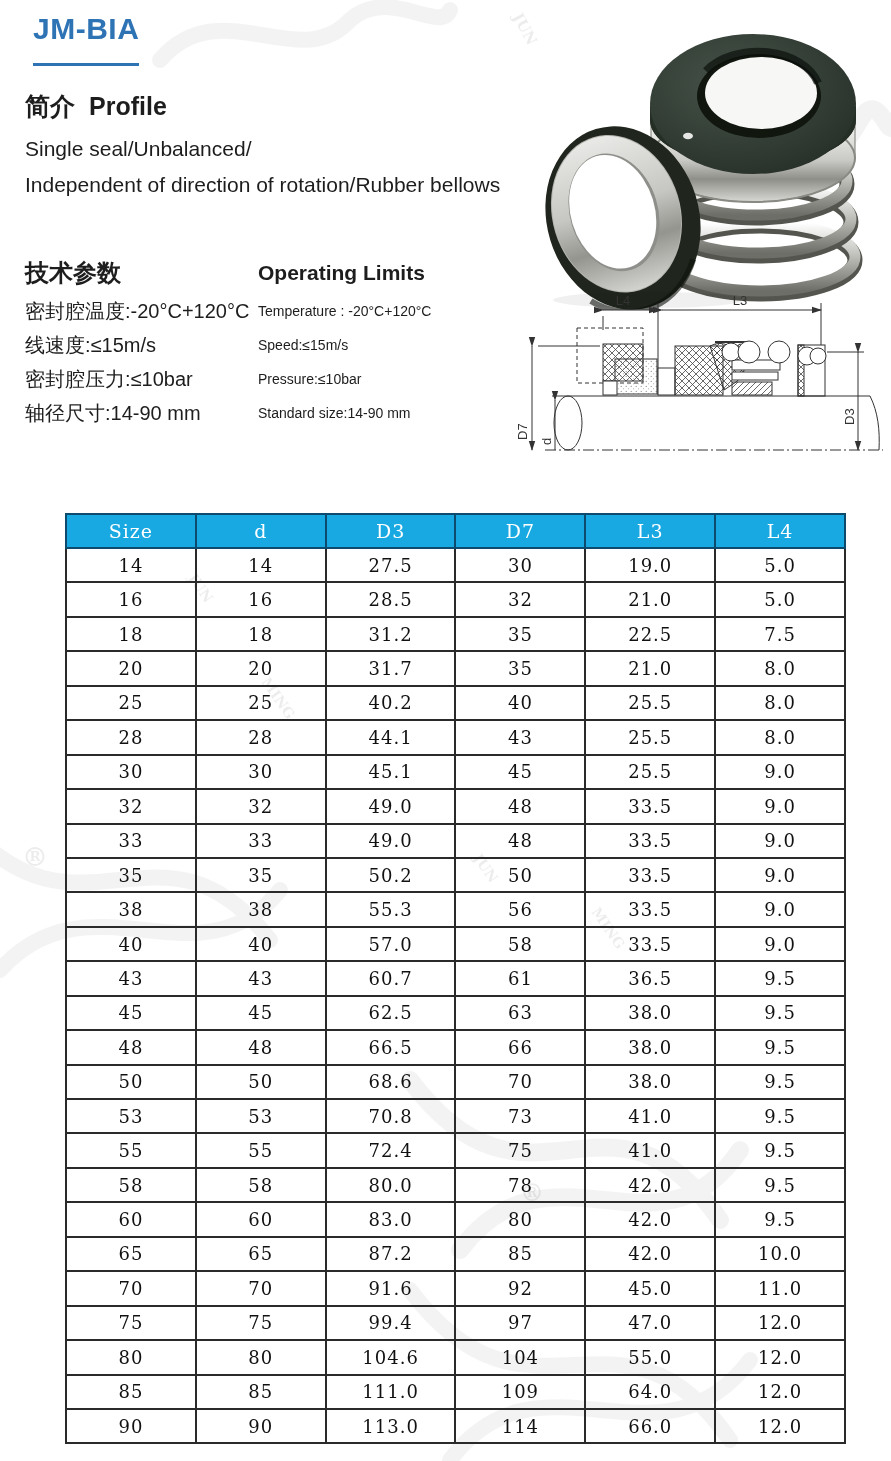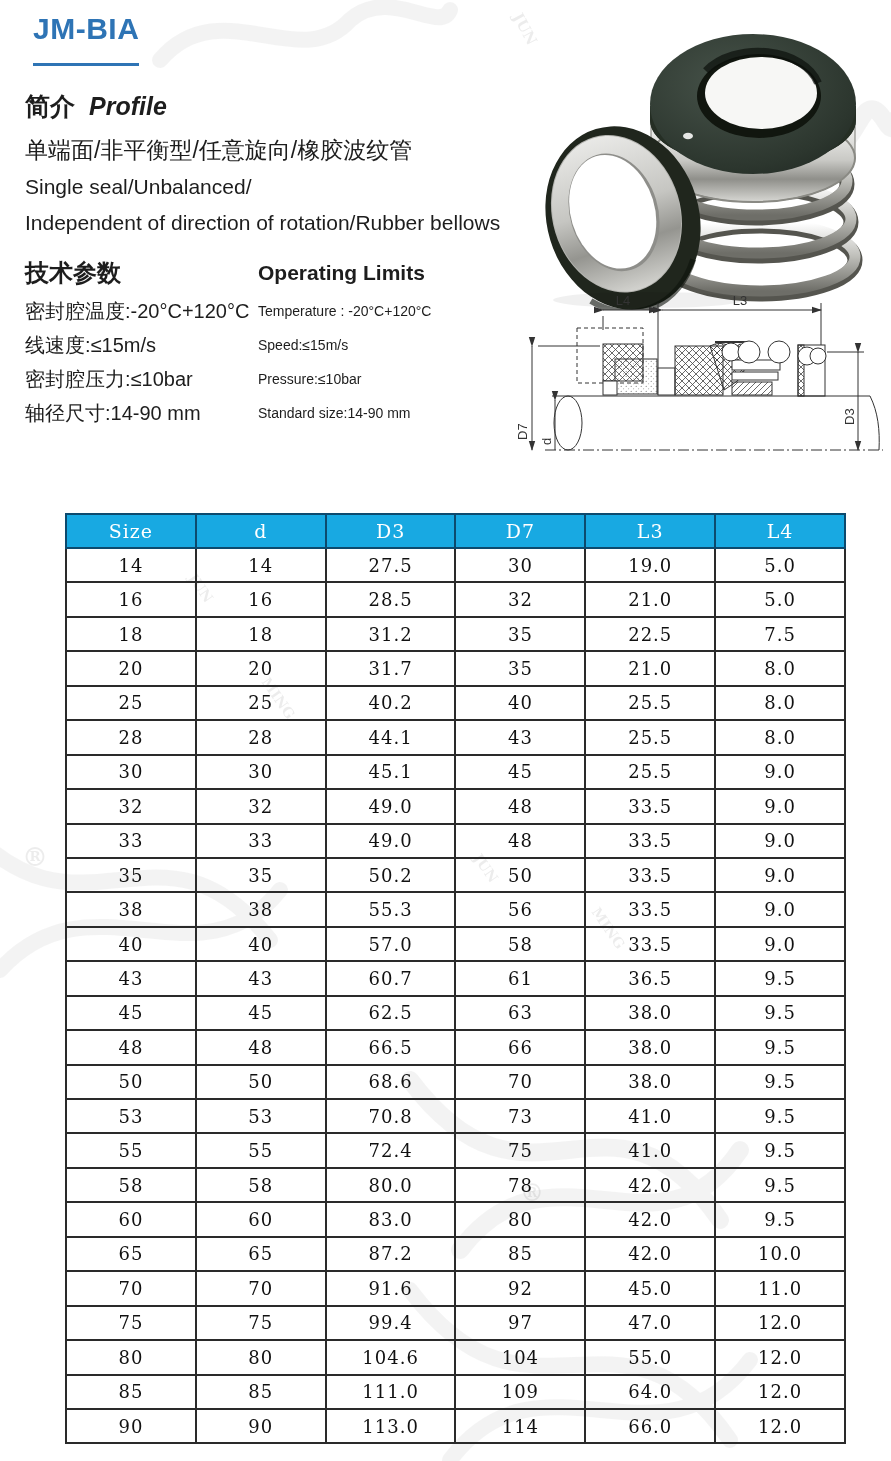--- a/index.html
+++ b/index.html
@@ -11,21 +11,21 @@
       font-family:"DejaVu Serif",serif;font-weight:bold;}
   .wm-swirl{position:absolute;opacity:0.08;pointer-events:none;}
 
   
   .title{position:absolute;left:33px;top:12px;font-size:30px;font-weight:bold;
          letter-spacing:0.5px;border-bottom:3px solid;padding-bottom:16px;line-height:1.15;}
 
   
   .profile{position:absolute;left:25px;top:90px;width:500px;}
   .profile .head{font-size:25px;font-weight:bold;margin-bottom:8px;}
-  .profile .head .en{margin-left:14px;font-style:italic;}
+  .profile .head .en{margin-left:14px;}
   .profile .zh-line{font-size:23px;line-height:38px;}
   .profile .en-line{font-size:21px;line-height:36px;}
 
   
   .tech{position:absolute;left:25px;top:256px;width:500px;display:flex;}
   .tech .col{display:flex;flex-direction:column;}
   .tech .col.zh{width:233px;}
   .tech .col.en{width:260px;justify-content:space-between;}
   .tech .col-head{font-size:24px;font-weight:bold;height:38px;line-height:34px;}
   .tech .col.en .col-head{font-size:21px;}
@@ -127,21 +127,20 @@
       <ellipse cx="77" cy="201" rx="42" ry="58" fill="#ffffff"></ellipse>
       <path d="M30,280 A76,93 0 0 0 140,270" fill="none" stroke="#0e120c" stroke-width="6" opacity="0.6"></path>
     </g>
     <ellipse cx="110" cy="292" rx="95" ry="8" fill="#000" opacity="0.06"></ellipse>
   </svg>
 
   <div class="profile">
     <div class="head">
       <span>简介</span><span class="en">Profile</span>
     </div>
-    <div class="zh-line">单端面/非平衡型/任意旋向/橡胶波纹管</div>
     <div class="en-line">Single seal/Unbalanced/</div>
     <div class="en-line">Independent of direction of rotation/Rubber bellows</div>
   </div>
 
   <div class="tech">
     <div class="col zh">
       <div class="col-head">技术参数</div>
       <div class="item">密封腔温度:-20°C+120°C</div>
       <div class="item">线速度:≤15m/s</div>
       <div class="item">密封腔压力:≤10bar</div>

